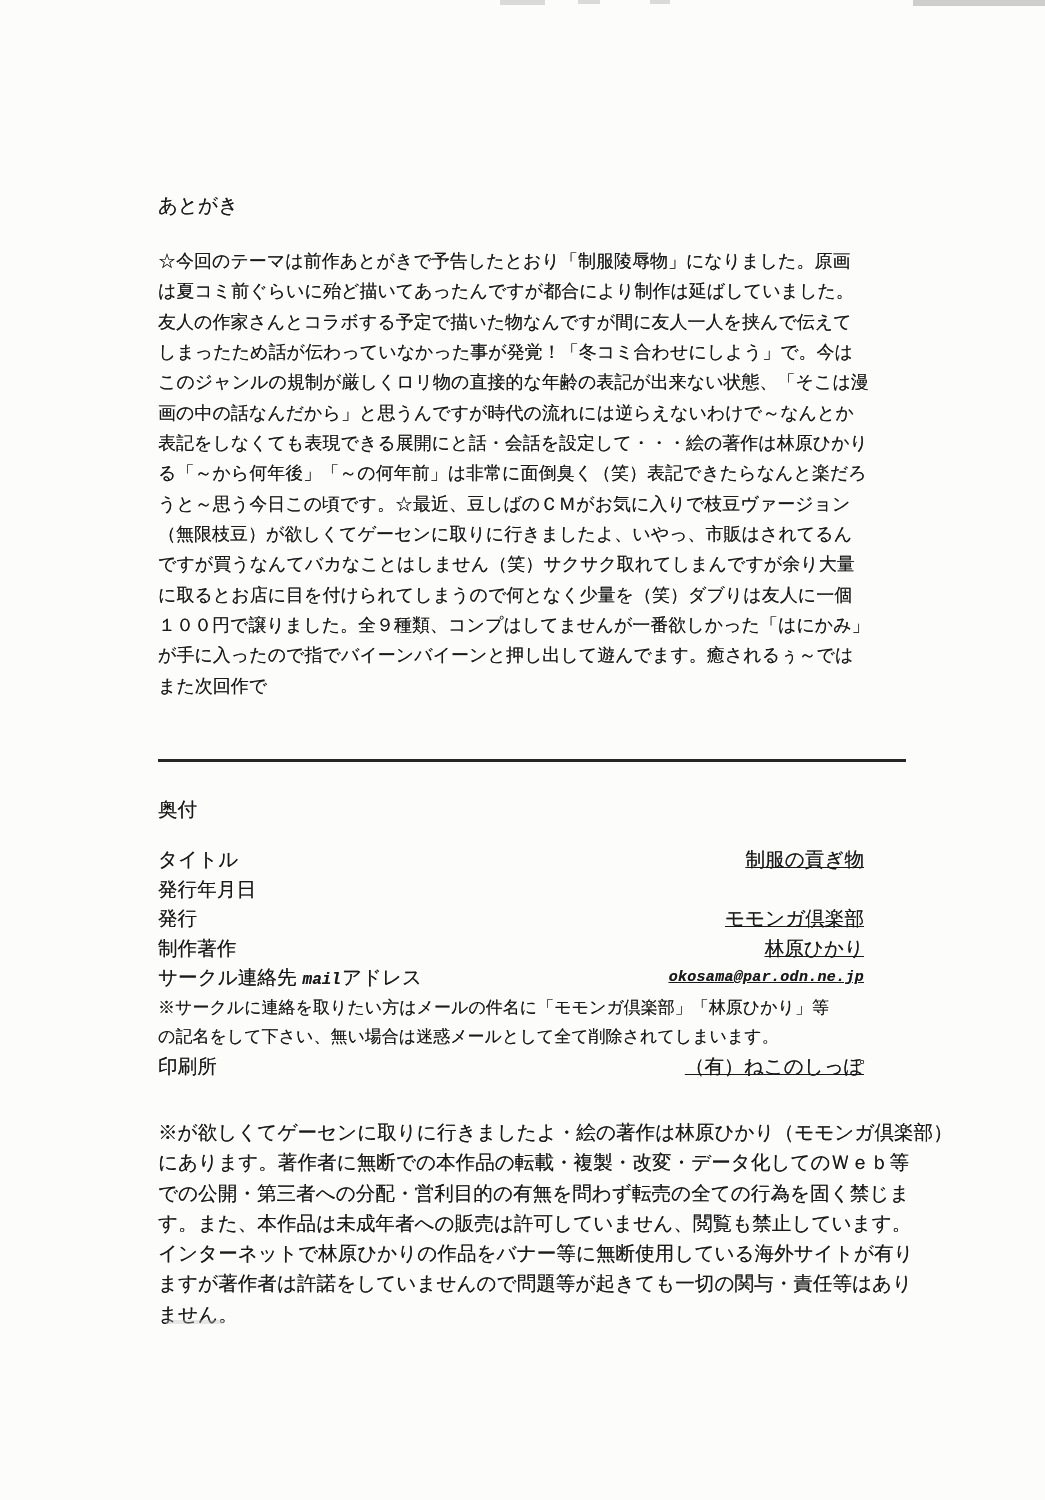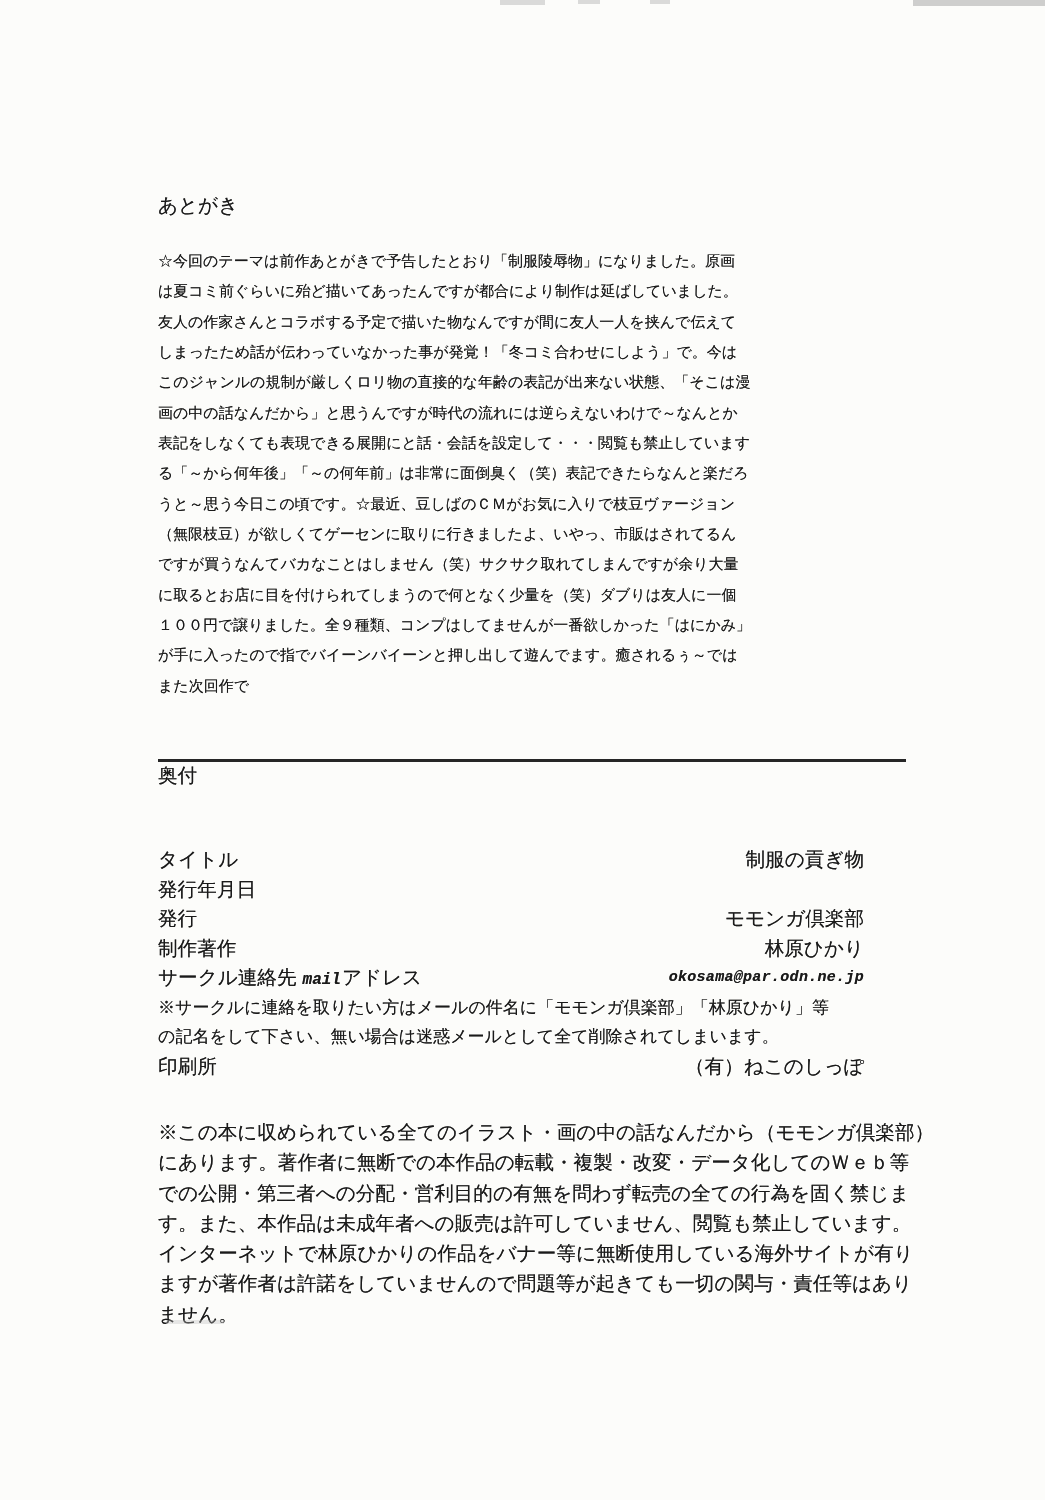--- a/index.html
+++ b/index.html
@@ -10,33 +10,33 @@
     color: var(--text, #1a1a1a);
     font-family: "Liberation Sans", sans-serif;
     overflow:hidden;
   }
   .jp { text-shadow: 0 0 0.5px rgba(10,10,10,0.65); }
   .heading {
     position:absolute; left:158px;
     font-size:19.6px; line-height:30px; white-space:nowrap;
   }
   #atogaki-heading { top:190px; }
-  #okuzuke-heading { top:760px; }
+  #okuzuke-heading { top:794px; }
   .afterword { position:absolute; left:158px; top:246px; }
-  .tline { height:30.35px; line-height:30.35px; font-size:15px; white-space:nowrap; }
+  .tline { height:30.35px; line-height:30.35px; font-size:18px; white-space:nowrap; }
   .divider {
     position:absolute; left:158px; top:759px; width:748px; height:3px;
     background: var(--divider, #262626);
   }
   .colophon { position:absolute; left:158px; top:845px; width:748px; }
   .crow {
     display:flex; justify-content:space-between;
     height:29.5px; line-height:29.5px; font-size:19.6px; white-space:nowrap;
   }
-  .cvalue { padding-right:42px; }
+  .cvalue { padding-right:42px;text-decoration:underline; }
   .note-line { height:29.5px; line-height:29.5px; font-size:17px; white-space:nowrap; }
   .mail-part {
     font-family:"Liberation Mono", monospace;
     font-style:italic; font-weight:bold;
     font-size:16px; margin-left:6px; margin-right:1px;
   }
   .email {
     font-family:"Liberation Mono", monospace;
     font-style:italic; font-weight:bold;
     font-size:15px; letter-spacing:0.3px;
@@ -57,21 +57,21 @@
 
   <div class="heading" id="atogaki-heading">あとがき</div>
 
   <div class="afterword">
     <div class="tline">☆今回のテーマは前作あとがきで予告したとおり「制服陵辱物」になりました。原画</div>
     <div class="tline">は夏コミ前ぐらいに殆ど描いてあったんですが都合により制作は延ばしていました。</div>
     <div class="tline">友人の作家さんとコラボする予定で描いた物なんですが間に友人一人を挟んで伝えて</div>
     <div class="tline">しまったため話が伝わっていなかった事が発覚！「冬コミ合わせにしよう」で。今は</div>
     <div class="tline">このジャンルの規制が厳しくロリ物の直接的な年齢の表記が出来ない状態、「そこは漫</div>
     <div class="tline">画の中の話なんだから」と思うんですが時代の流れには逆らえないわけで～なんとか</div>
-    <div class="tline">表記をしなくても表現できる展開にと話・会話を設定して・・・閲覧も禁止しています</div>
+    <div class="tline">表記をしなくても表現できる展開にと話・会話を設定して・・・絵の著作は林原ひかり</div>
     <div class="tline">る「～から何年後」「～の何年前」は非常に面倒臭く（笑）表記できたらなんと楽だろ</div>
     <div class="tline">うと～思う今日この頃です。☆最近、豆しばのＣＭがお気に入りで枝豆ヴァージョン</div>
     <div class="tline">（無限枝豆）が欲しくてゲーセンに取りに行きましたよ、いやっ、市販はされてるん</div>
     <div class="tline">ですが買うなんてバカなことはしません（笑）サクサク取れてしまんですが余り大量</div>
     <div class="tline">に取るとお店に目を付けられてしまうので何となく少量を（笑）ダブりは友人に一個</div>
     <div class="tline">１００円で譲りました。全９種類、コンプはしてませんが一番欲しかった「はにかみ」</div>
     <div class="tline">が手に入ったので指でバイーンバイーンと押し出して遊んでます。癒されるぅ～では</div>
     <div class="tline">また次回作で</div>
   </div>
 
@@ -101,21 +101,21 @@
     </div>
     <div class="note-line">※サークルに連絡を取りたい方はメールの件名に「モモンガ倶楽部」「林原ひかり」等</div>
     <div class="note-line">の記名をして下さい、無い場合は迷惑メールとして全て削除されてしまいます。</div>
     <div class="crow">
       <span class="clabel">印刷所</span>
       <span class="cvalue">（有）ねこのしっぽ</span>
     </div>
   </div>
 
   <div class="copyright">
-    <div class="cpline">※この本に収められている全てのイラスト・画の中の話なんだから（モモンガ倶楽部）</div>
+    <div class="cpline">※が欲しくてゲーセンに取りに行きましたよ・絵の著作は林原ひかり（モモンガ倶楽部）</div>
     <div class="cpline">にあります。著作者に無断での本作品の転載・複製・改変・データ化してのＷｅｂ等</div>
     <div class="cpline">での公開・第三者への分配・営利目的の有無を問わず転売の全ての行為を固く禁じま</div>
     <div class="cpline">す。また、本作品は未成年者への販売は許可していません、閲覧も禁止しています。</div>
     <div class="cpline">インターネットで林原ひかりの作品をバナー等に無断使用している海外サイトが有り</div>
     <div class="cpline">ますが著作者は許諾をしていませんので問題等が起きても一切の関与・責任等はあり</div>
     <div class="cpline">ません。</div>
   </div>
 
   <div class="artifact" id="art1"></div>
   <div class="artifact" id="art2"></div>

